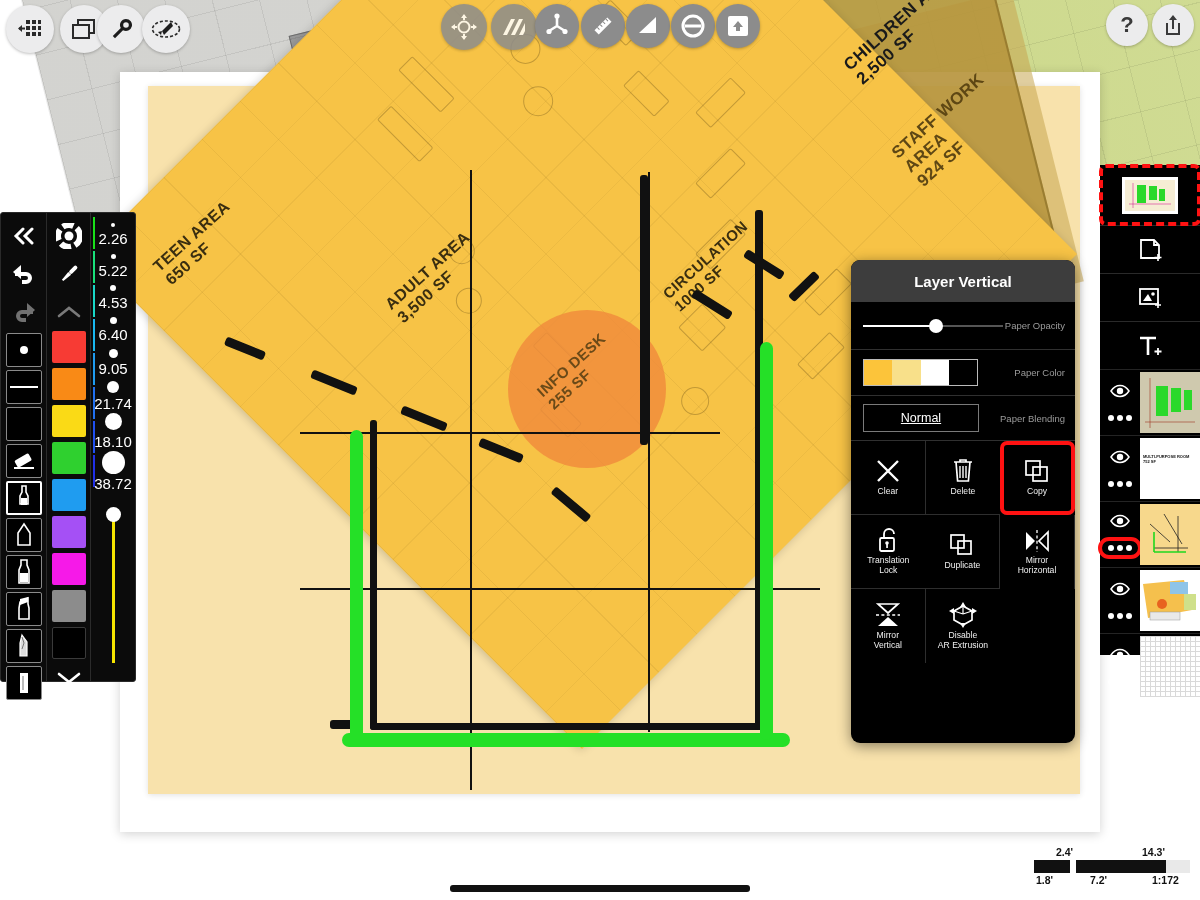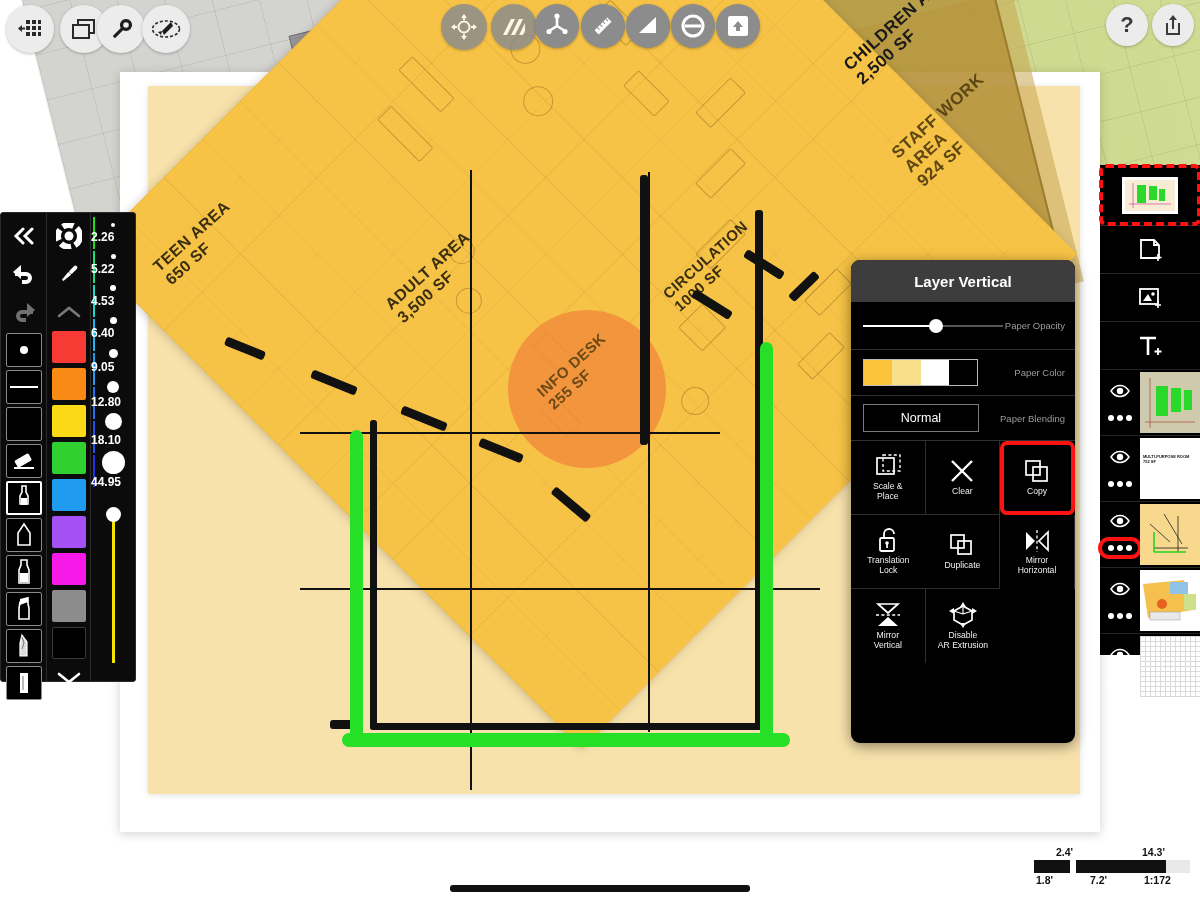--- a/index.html
+++ b/index.html
@@ -127,21 +127,21 @@
     color:#fff;
   }
   .tool-box{
     position:absolute; left:5px; width:36px; height:34px;
     border:1px solid #8a8a8a; border-radius:2px; background:#000;
     display:flex; align-items:center; justify-content:center;
   }
   .tool-box.sel{ border-color:#fff; border-width:2px; }
   .swatch{ position:absolute; left:5px; width:34px; height:32px; border-radius:2px; }
   .size-dot{ position:absolute; border-radius:50%; background:#fff; }
-  .size-lab{ position:absolute; color:#fff; font-size:12px; width:44px; text-align:left;font-weight:bold; }
+  .size-lab{ position:absolute; color:#fff; font-size:15px; width:44px; text-align:center; }
   .size-bar{ position:absolute; left:2px; width:2px; }
 
   
   .la-panel{
     position:absolute; left:851px; top:260px; width:224px; height:483px;
     background:#000; border-radius:9px; overflow:hidden;
     box-shadow:0 3px 14px rgba(0,0,0,0.45);
   }
   .la-head{
     height:42px; background:#3d3d3d; display:flex; align-items:center; justify-content:center;
@@ -154,21 +154,21 @@
   .la-rowlab{ position:absolute; right:10px; color:#9b9b9b; font-size:9.5px; }
   .la-title{ color:#fff; font-size:15px; }
   .slider{ position:relative; width:140px; height:14px; }
   .slider .track-on{ position:absolute; top:6px; left:0; height:2.5px; background:#fff; }
   .slider .track-off{ position:absolute; top:6px; height:2.5px; background:#555; right:0; }
   .slider .knob{ position:absolute; top:0; width:14px; height:14px; border-radius:50%; background:#fff; }
   .sw-wrap{ display:flex; border:1px solid #bbb; width:115px; height:27px; }
   .sw-wrap div{ flex:1; }
   .blend-btn{
     width:116px; height:28px; border:1px solid #7a7a7a; color:#fff; font-size:12.5px;
-    display:flex; align-items:center; justify-content:center; background:#000;
+    display:flex; align-items:center; justify-content:center; background:#000;text-decoration:underline;
   }
   .act-grid{ display:flex; flex-wrap:wrap; }
   .act-cell{
     position:relative; width:74.6px; height:74px; border-right:1px solid #2e2e2e; border-bottom:1px solid #2e2e2e;
     display:flex; flex-direction:column; align-items:center; justify-content:center; gap:3px;
     color:#fff;
   }
   .act-lab{ font-size:8.6px; text-align:center; line-height:1.14; color:#f0f0f0; }
   .act-hl{ outline:4px solid #ff1212; outline-offset:-4px; border-radius:7px; z-index:3;align-items:center; }
 
@@ -518,25 +518,25 @@
       <div class="size-lab" style="left:0; top:17px;">2.26</div>
       <div class="size-dot" style="left:19.5px; top:41px; width:5px; height:5px;"></div>
       <div class="size-lab" style="left:0; top:49px;">5.22</div>
       <div class="size-dot" style="left:19px; top:72px; width:6px; height:6px;"></div>
       <div class="size-lab" style="left:0; top:81px;">4.53</div>
       <div class="size-dot" style="left:18.5px; top:104px; width:7px; height:7px;"></div>
       <div class="size-lab" style="left:0; top:113px;">6.40</div>
       <div class="size-dot" style="left:17.5px; top:136px; width:9px; height:9px;"></div>
       <div class="size-lab" style="left:0; top:147px;">9.05</div>
       <div class="size-dot" style="left:16px; top:168px; width:12px; height:12px;"></div>
-      <div class="size-lab" style="left:0; top:182px;">12.80</div>
+      <div class="size-lab" style="left:0; top:182px;">21.74</div>
       <div class="size-dot" style="left:14px; top:200px; width:17px; height:17px;"></div>
       <div class="size-lab" style="left:0; top:220px;">18.10</div>
       <div class="size-dot" style="left:11px; top:238px; width:23px; height:23px;"></div>
-      <div class="size-lab" style="left:0; top:262px;">44.95</div>
+      <div class="size-lab" style="left:0; top:262px;">38.72</div>
 
       <div style="position:absolute; left:21px; top:300px; width:3px; height:150px; background:#f5e400;"></div>
       <div style="position:absolute; left:15px; top:294px; width:15px; height:15px; border-radius:50%; background:#fff;"></div>
     </div>
   </div>
 
   <div class="la-panel">
     <div class="la-head">Layer Vertical</div>
 
 
@@ -560,31 +560,31 @@
       <span class="la-rowlab">Paper Color</span>
     </div>
 
     <div class="la-row" style="height:45px;">
       <div class="blend-btn">Normal</div>
       <span class="la-rowlab">Paper Blending</span>
     </div>
 
     <div class="act-grid">
       <div class="act-cell">
-        <svg width="28" height="26" viewBox="0 0 28 26">
-          <rect x="3" y="5" width="17" height="16" fill="none" stroke="#fff" stroke-width="1.7"></rect>
-          <rect x="9" y="2" width="17" height="16" fill="none" stroke="#fff" stroke-width="1.4" stroke-dasharray="3 2.4"></rect>
-          </svg>
-        <span class="act-lab">Scale &amp;<br>Place</span>
-      </div>
-      <div class="act-cell">
         <svg width="26" height="26" viewBox="0 0 26 26">
           <path d="M3 3l20 20M23 3L3 23" stroke="#fff" stroke-width="2.4"></path>
           </svg>
         <span class="act-lab">Clear</span>
+      </div>
+      <div class="act-cell" style="border-right:none;">
+        <svg width="24" height="26" viewBox="0 0 24 26">
+          <path d="M3 4h18M5 4l1.6 19h10.8L19 4M9 2h6v2H9z" fill="none" stroke="#fff" stroke-width="1.7"></path>
+          <path d="M9 8v12M12 8v12M15 8v12" stroke="#fff" stroke-width="1.4"></path>
+          </svg>
+        <span class="act-lab">Delete</span>
       </div>
 
       <div class="act-cell act-hl">
         <svg width="28" height="26" viewBox="0 0 28 26">
           <rect x="3" y="3" width="14" height="14" fill="none" stroke="#fff" stroke-width="1.7"></rect>
           <rect x="10" y="9" width="14" height="14" fill="none" stroke="#fff" stroke-width="1.7"></rect>
           </svg>
         <span class="act-lab">Copy</span>
       </div>
       <div class="act-cell" style="border-right:none;">
@@ -784,17 +784,17 @@
       <span class="lab" style="left:128px; top:0;">14.3'</span>
     </div>
     <div class="sb-bar">
       <div class="sb-seg" style="left:20px; width:36px; background:#111;"></div>
       <div class="sb-seg" style="left:62px; width:90px; background:#111;"></div>
       <div class="sb-seg" style="left:152px; width:24px; background:#e9e9e9;"></div>
     </div>
     <div class="sb-bot" style="top:28px;">
       <span class="lab" style="left:22px; top:0;">1.8'</span>
       <span class="lab" style="left:76px; top:0;">7.2'</span>
-      <span class="lab" style="left:130px; top:0;">1:172</span>
+      <span class="lab" style="left:138px; top:0;">1:172</span>
     </div>
   </div>
 
 </div>
 
 </body></html>

